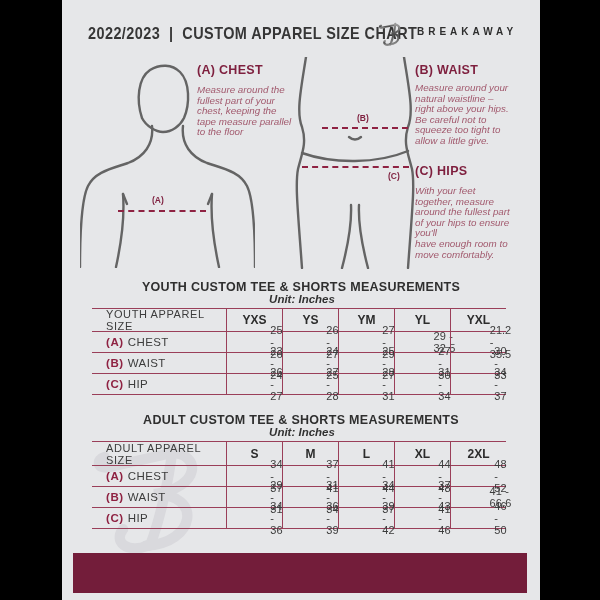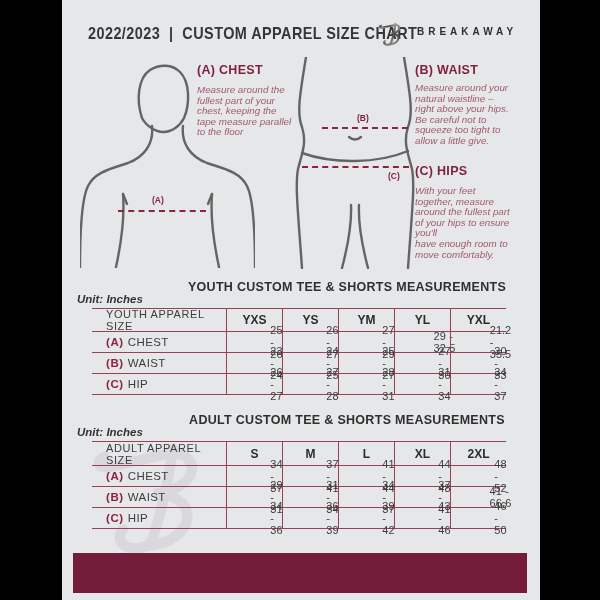--- a/index.html
+++ b/index.html
@@ -17,23 +17,23 @@
   .brand{left:417px;top:26px;font-size:10px;font-weight:700;color:#2e2e2e;letter-spacing:4px;}
 
   
   .sec-h{font-size:12.5px;font-weight:700;color:#7e1f3e;letter-spacing:.3px;}
   .para{font-size:9.8px;line-height:10.6px;font-style:italic;color:#a25a6e;white-space:pre-line;}
   .marker{font-size:8.5px;font-weight:700;color:#7e1f3e;}
   .dash{position:absolute;border-top:2px dashed #8e2242;}
 
   
   .tbl-title{left:62px;width:478px;text-align:center;font-size:12.5px;font-weight:700;
-             color:#2f2f2f;letter-spacing:.3px;margin-left:46px;}
-  .tbl-unit{left:62px;width:480px;font-size:11.5px;font-style:italic;
-            color:#323232;font-weight:700;padding-left:15px;}
+             color:#2f2f2f;letter-spacing:.3px;}
+  .tbl-unit{left:62px;width:480px;text-align:center;font-size:11.5px;font-style:italic;
+            color:#323232;font-weight:700;}
 
   
   .table{position:absolute;left:92px;width:414px;border-top:1.5px solid #9a3f59;
          border-bottom:1.5px solid #9a3f59;}
   .tr{display:flex;}
   .tr + .tr{border-top:1.5px solid #9a3f59;}
   .tc{box-sizing:border-box;display:flex;align-items:center;justify-content:center;
       font-size:11px;color:#3c3c3c;}
   .tc.lab{width:134px;justify-content:flex-start;padding-left:14px;letter-spacing:.6px;}
   .tc.sz{width:56px;font-weight:700;font-size:12px;color:#2c2c2c;}

